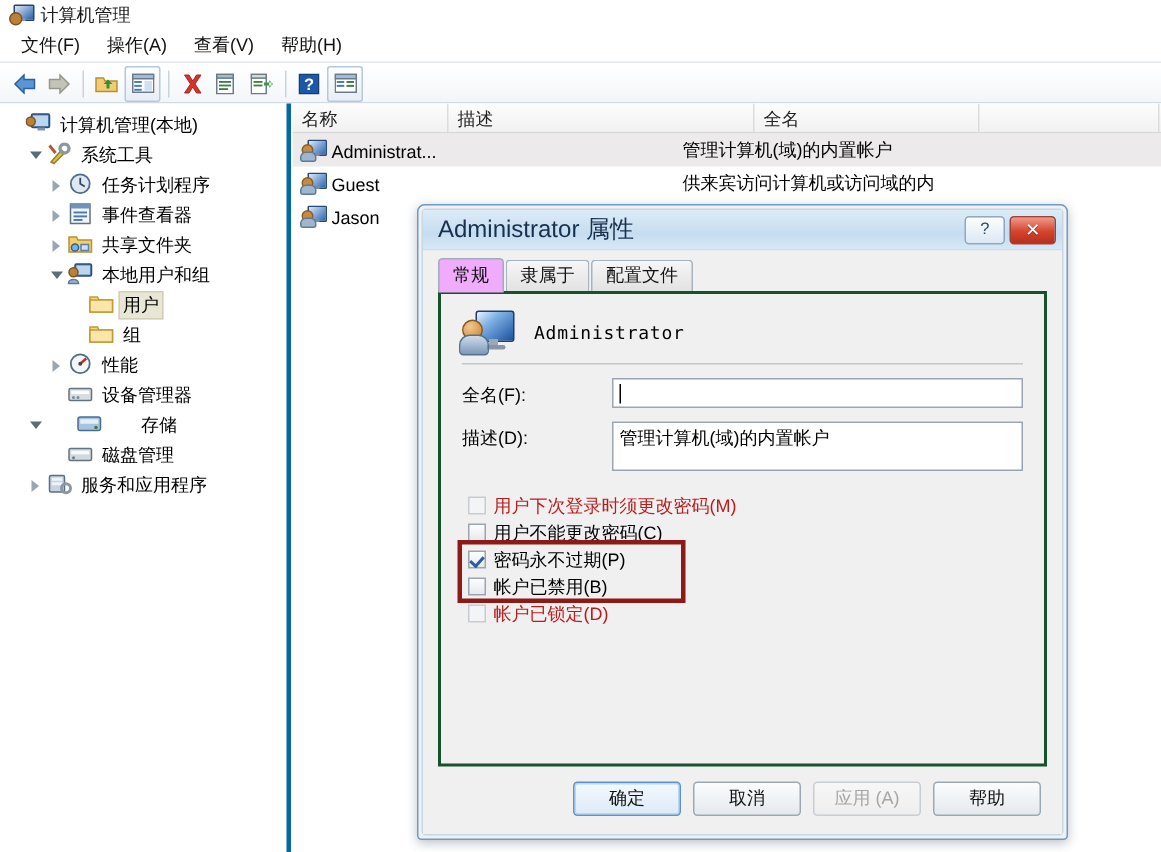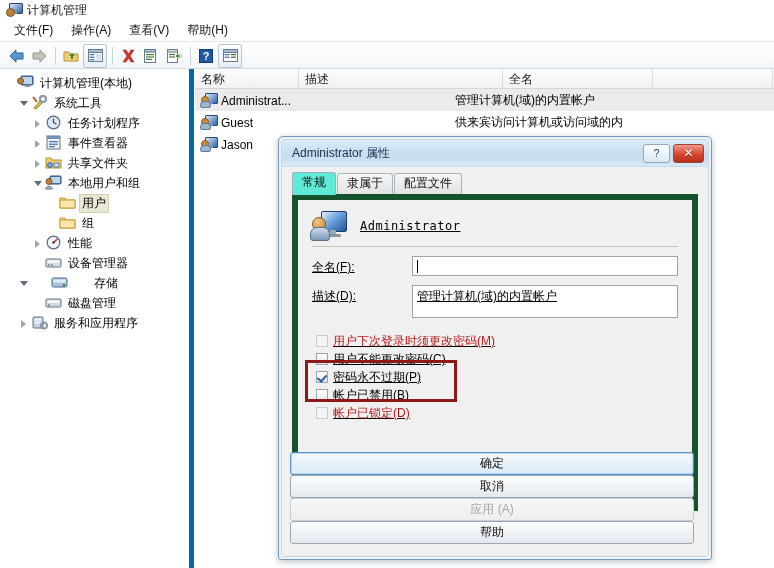--- a/index.html
+++ b/index.html
@@ -30,21 +30,21 @@
     border-bottom:1px solid #d2dae2;
     display:flex;align-items:center;padding-left:5px;box-sizing:border-box;
   }
   .tb-btn{width:22px;height:22px;display:flex;align-items:center;justify-content:center;margin-right:1px;position:relative;}
   .tb-btn.framed{border:1px solid #b5c7d8;border-radius:2px;background:linear-gradient(#fdfefe,#e7eef5);}
   .tb-sep{width:1px;height:18px;background:#c9d3dc;margin:0 4px;}
 
   
   .tree-pane{
     position:absolute;left:0;top:69px;width:194px;height:499px;
-    background:#ffffff;border-right:5px solid #0369a1;box-sizing:border-box;
+    background:#ffffff;border-right:3px solid #0369a1;box-sizing:border-box;
     overflow:hidden;
   }
   .tree-inner{padding:4px 0 0 4px;}
   .trow{display:flex;align-items:center;height:20px;white-space:nowrap;font-size:12px;}
   .trow .exp{width:13px;height:13px;display:inline-block;flex:0 0 13px;position:relative;}
   .trow .exp.closed::before{
     content:"";position:absolute;left:3px;top:3px;
     border-left:5px solid #9aa7b2;border-top:4px solid transparent;border-bottom:4px solid transparent;
   }
   .trow .exp.open::before{
@@ -84,42 +84,42 @@
     box-shadow:0 2px 7px rgba(40,60,90,.32);
     box-sizing:border-box;
     overflow:hidden;
   }
   .dlg-inner{position:absolute;left:2px;top:2px;right:2px;bottom:2px;border:1px solid #c8d7e6;border-radius:3px;background:#f0f0f0;box-sizing:border-box;}
   .dlg-title{
     height:27px;background:linear-gradient(#dcecf8,#c6dcf0 60%,#d6e8f6);
     display:flex;align-items:center;padding:0 4px 0 10px;box-sizing:border-box;
     border-bottom:1px solid #cbdcec;position:relative;
   }
-  .dlg-title .dt{font-size:12px;color:#16314d;flex:1;}
+  .dlg-title .dt{font-size:16px;color:#16314d;flex:1;}
   .tbtn{
     width:25px;height:17px;border:1px solid #91a8bf;border-radius:3px;
     background:linear-gradient(#fdfeff,#dbe8f4);
     display:flex;align-items:center;justify-content:center;font-size:11px;color:#2a4a6b;margin-left:3px;
   }
   .tbtn.close{
     width:29px;border:1px solid #9b4239;background:linear-gradient(#f09a8a,#d5442c 55%,#b6301d);
     color:#fff;font-size:12px;font-weight:bold;text-shadow:0 1px 0 #7d2115;
   }
   .dlg-body{position:absolute;left:0;right:0;top:27px;bottom:0;background:#f0f0f0;}
 
   .tabs{display:flex;align-items:flex-end;height:22px;padding-left:10px;margin-top:5px;position:relative;z-index:2;}
   .tab{
     height:20px;line-height:19px;padding:0 9px;font-size:12px;
     border:1px solid #a7b3bf;border-bottom:none;border-radius:3px 3px 0 0;
     background:linear-gradient(#f6f6f6,#e2e2e2);margin-right:1px;color:#111;
   }
-  .tab.active{background:#5eead4;height:22px;line-height:21px;border-color:#9fadbb;position:relative;top:1px;font-family:Liberation Mono, monospace;}
+  .tab.active{background:#f0abfc;height:22px;line-height:21px;border-color:#9fadbb;position:relative;top:1px;}
   .tabpanel{
     position:absolute;left:10px;right:10px;top:27px;bottom:45px;
-    background:#f0f0f0;border:6px solid #14532d;box-sizing:border-box;text-decoration:underline;
+    background:#f0f0f0;border:2px solid #14532d;box-sizing:border-box;
   }
 
   .idrow{display:flex;align-items:center;padding:10px 0 0 14px;height:42px;box-sizing:border-box;}
   .bigico{width:34px;height:32px;position:relative;margin-right:14px;flex:0 0 34px;}
   .bigico .mon{position:absolute;left:9px;top:1px;width:24px;height:19px;background:linear-gradient(140deg,#eaf3fc 0%,#7fb2e4 35%,#1c50a0 100%);border:1px solid #1d3f6b;border-radius:2px;}
   .bigico .neck{position:absolute;left:18px;top:20px;width:6px;height:4px;background:#9aa8b8;}
   .bigico .stand{position:absolute;left:13px;top:24px;width:16px;height:3px;border-radius:2px;background:#8795a6;}
   .bigico .head{position:absolute;left:0px;top:7px;width:12px;height:12px;border-radius:50%;background:radial-gradient(circle at 35% 30%,#f3c88d,#c4822f);border:1px solid #8a5a20;}
   .bigico .body{position:absolute;left:-2px;top:17px;width:18px;height:12px;border-radius:7px 7px 3px 3px;background:linear-gradient(#cfdcea,#7c99b8);border:1px solid #53708e;}
   .idname{font-family:"DejaVu Sans Mono","Liberation Mono",monospace;font-size:12px;letter-spacing:.5px;}
@@ -145,21 +145,21 @@
     content:"";position:absolute;left:2px;top:1px;width:4px;height:7px;
     border:solid #2a5d9e;border-width:0 2px 2px 0;transform:rotate(42deg);
   }
   .crow.dim{color:#b91c1c;}
 
   .redbox{
     position:absolute;left:302px;top:364px;width:152px;height:44px;
     border:3px solid #8d1a16;box-sizing:border-box;pointer-events:none;
   }
 
-  .btnrow{position:absolute;left:0;right:0;bottom:12px;display:flex;justify-content:flex-end;padding-right:14px;flex-direction:column;}
+  .btnrow{position:absolute;left:0;right:0;bottom:12px;display:flex;justify-content:flex-end;padding-right:14px;}
   .btn{
     min-width:72px;height:23px;line-height:21px;text-align:center;font-size:12px;
     border:1px solid #9aa8b6;border-radius:3px;background:linear-gradient(#fbfcfd,#e4e9ee);
     margin-left:8px;box-sizing:border-box;color:#111;
   }
   .btn.def{border:1px solid #5b93cd;box-shadow:0 0 0 1px #bcd6ef inset;background:linear-gradient(#f4f9fd,#dceaf7);}
   .btn.dis{color:#a6a6a6;background:linear-gradient(#f7f7f7,#eeeeee);border-color:#c7cdd3;}
 </style>
 </head>
 <body>

